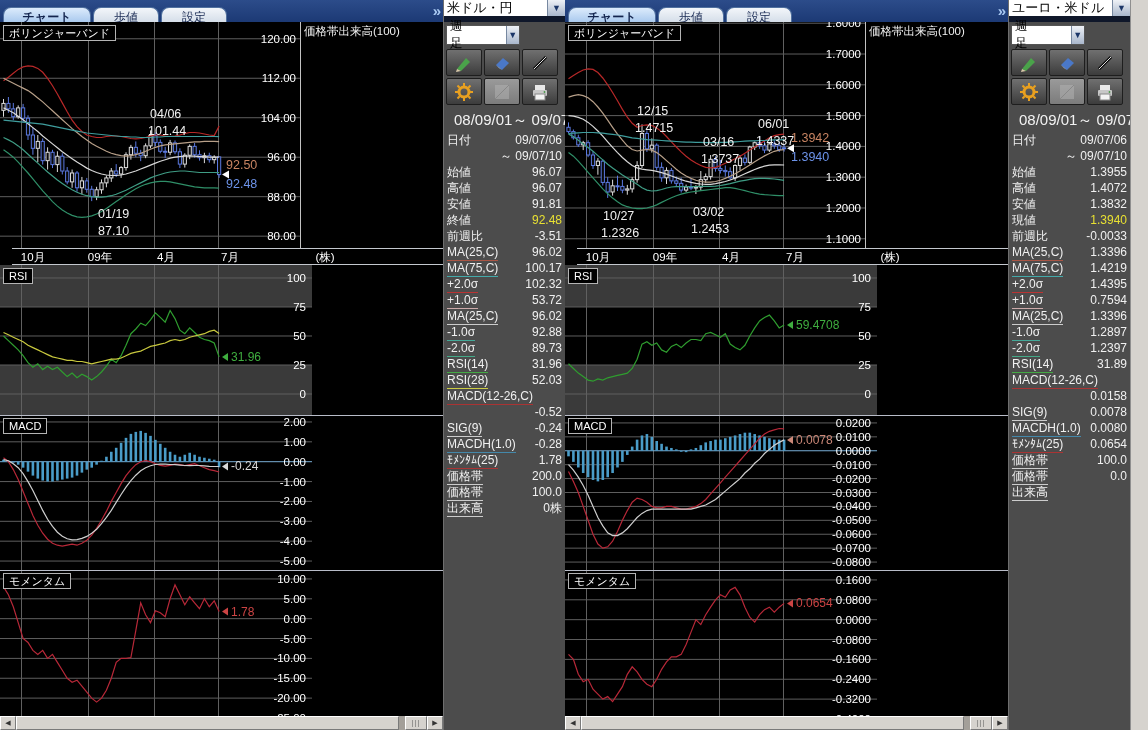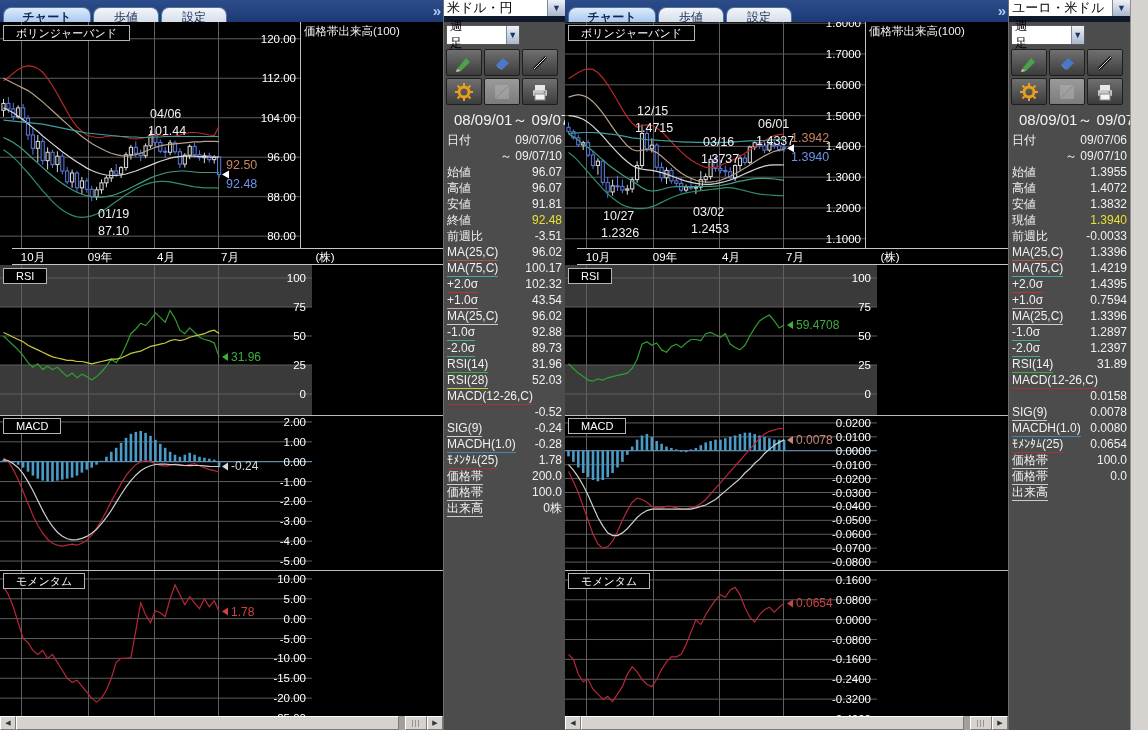--- a/index.html
+++ b/index.html
@@ -8,21 +8,21 @@
   .group{position:absolute;top:0;height:730px;width:443px;}
   .tabbar{height:34px;background:linear-gradient(#2c4c8a,#14306a);display:flex;align-items:center;
           padding-left:3px;position:relative;border-bottom:1px solid #c8d0dc;box-sizing:border-box;}
   .tab{height:19px;line-height:18px;font-size:12px;color:#13244e;text-align:center;cursor:default;
        border:1px solid #51719f;border-bottom:none;border-radius:8px 8px 0 0;margin-right:2px;
        background:linear-gradient(#f3f6fa,#ccd7e4);min-width:66px;padding:0 8px;box-sizing:border-box;}
   .tab.sel{background:linear-gradient(#dcebfc,#9cc0ea);font-weight:bold;min-width:88px;}
   .ff{position:absolute;right:5px;top:2px;color:#a9c9f2;font-size:15px;font-weight:bold;letter-spacing:-3px;}
   .chartcol{position:absolute;top:22px;left:0;width:443px;height:694px;background:#000;}
   .pane{position:relative;width:443px;overflow:hidden;background:#000;}
-  .ptitle{position:absolute;top:3px;left:3px;border:1px solid #b4b4b4;padding:0 12px;font-size:11px;
+  .ptitle{position:absolute;top:3px;left:3px;border:1px solid #b4b4b4;padding:0 5px;font-size:11px;
           color:#fff;background:#000;line-height:14px;white-space:nowrap;}
   .xstrip{position:relative;height:17px;background:#000;border-top:1px solid #c4c8ce;
           border-bottom:1px solid #c4c8ce;box-sizing:border-box;margin-left:12px;}
   .xlab{position:absolute;top:1px;font-size:11.5px;color:#fff;transform:translateX(-50%);white-space:nowrap;}
   .hscroll{position:absolute;left:0;top:716px;width:443px;height:14px;background:#d6d3ce;display:flex;}
   .sbtn{width:16px;height:14px;background:#d6d3ce;border:1px solid;border-color:#fff #7a7a7a #7a7a7a #fff;
         box-sizing:border-box;font-size:7px;line-height:11px;text-align:center;color:#333;flex:none;}
   .sthumb{flex:1;background:#d6d3ce;border:1px solid;border-color:#fff #7a7a7a #7a7a7a #fff;box-sizing:border-box;}
   .strack{width:6px;background:#a39f99;flex:none;}
   .sgrip{width:22px;letter-spacing:1px;color:#666;}
@@ -422,21 +422,21 @@
         <div class="row">
           <span class="lbl" style="border-bottom: 1px solid rgb(68, 170, 170);">MA(75,C)</span>
           <span class="val">100.17</span>
         </div>
         <div class="row">
           <span class="lbl" style="border-bottom: 1px solid rgb(187, 51, 51);">+2.0σ</span>
           <span class="val">102.32</span>
         </div>
         <div class="row">
           <span class="lbl" style="border-bottom: 1px solid rgb(204, 170, 170);">+1.0σ</span>
-          <span class="val">43.54</span>
+          <span class="val">53.72</span>
         </div>
         <div class="row">
           <span class="lbl" style="border-bottom: 1px solid rgb(204, 204, 204);">MA(25,C)</span>
           <span class="val">96.02</span>
         </div>
         <div class="row">
           <span class="lbl" style="border-bottom: 1px solid rgb(68, 170, 153);">-1.0σ</span>
           <span class="val">92.88</span>
         </div>
         <div class="row">

